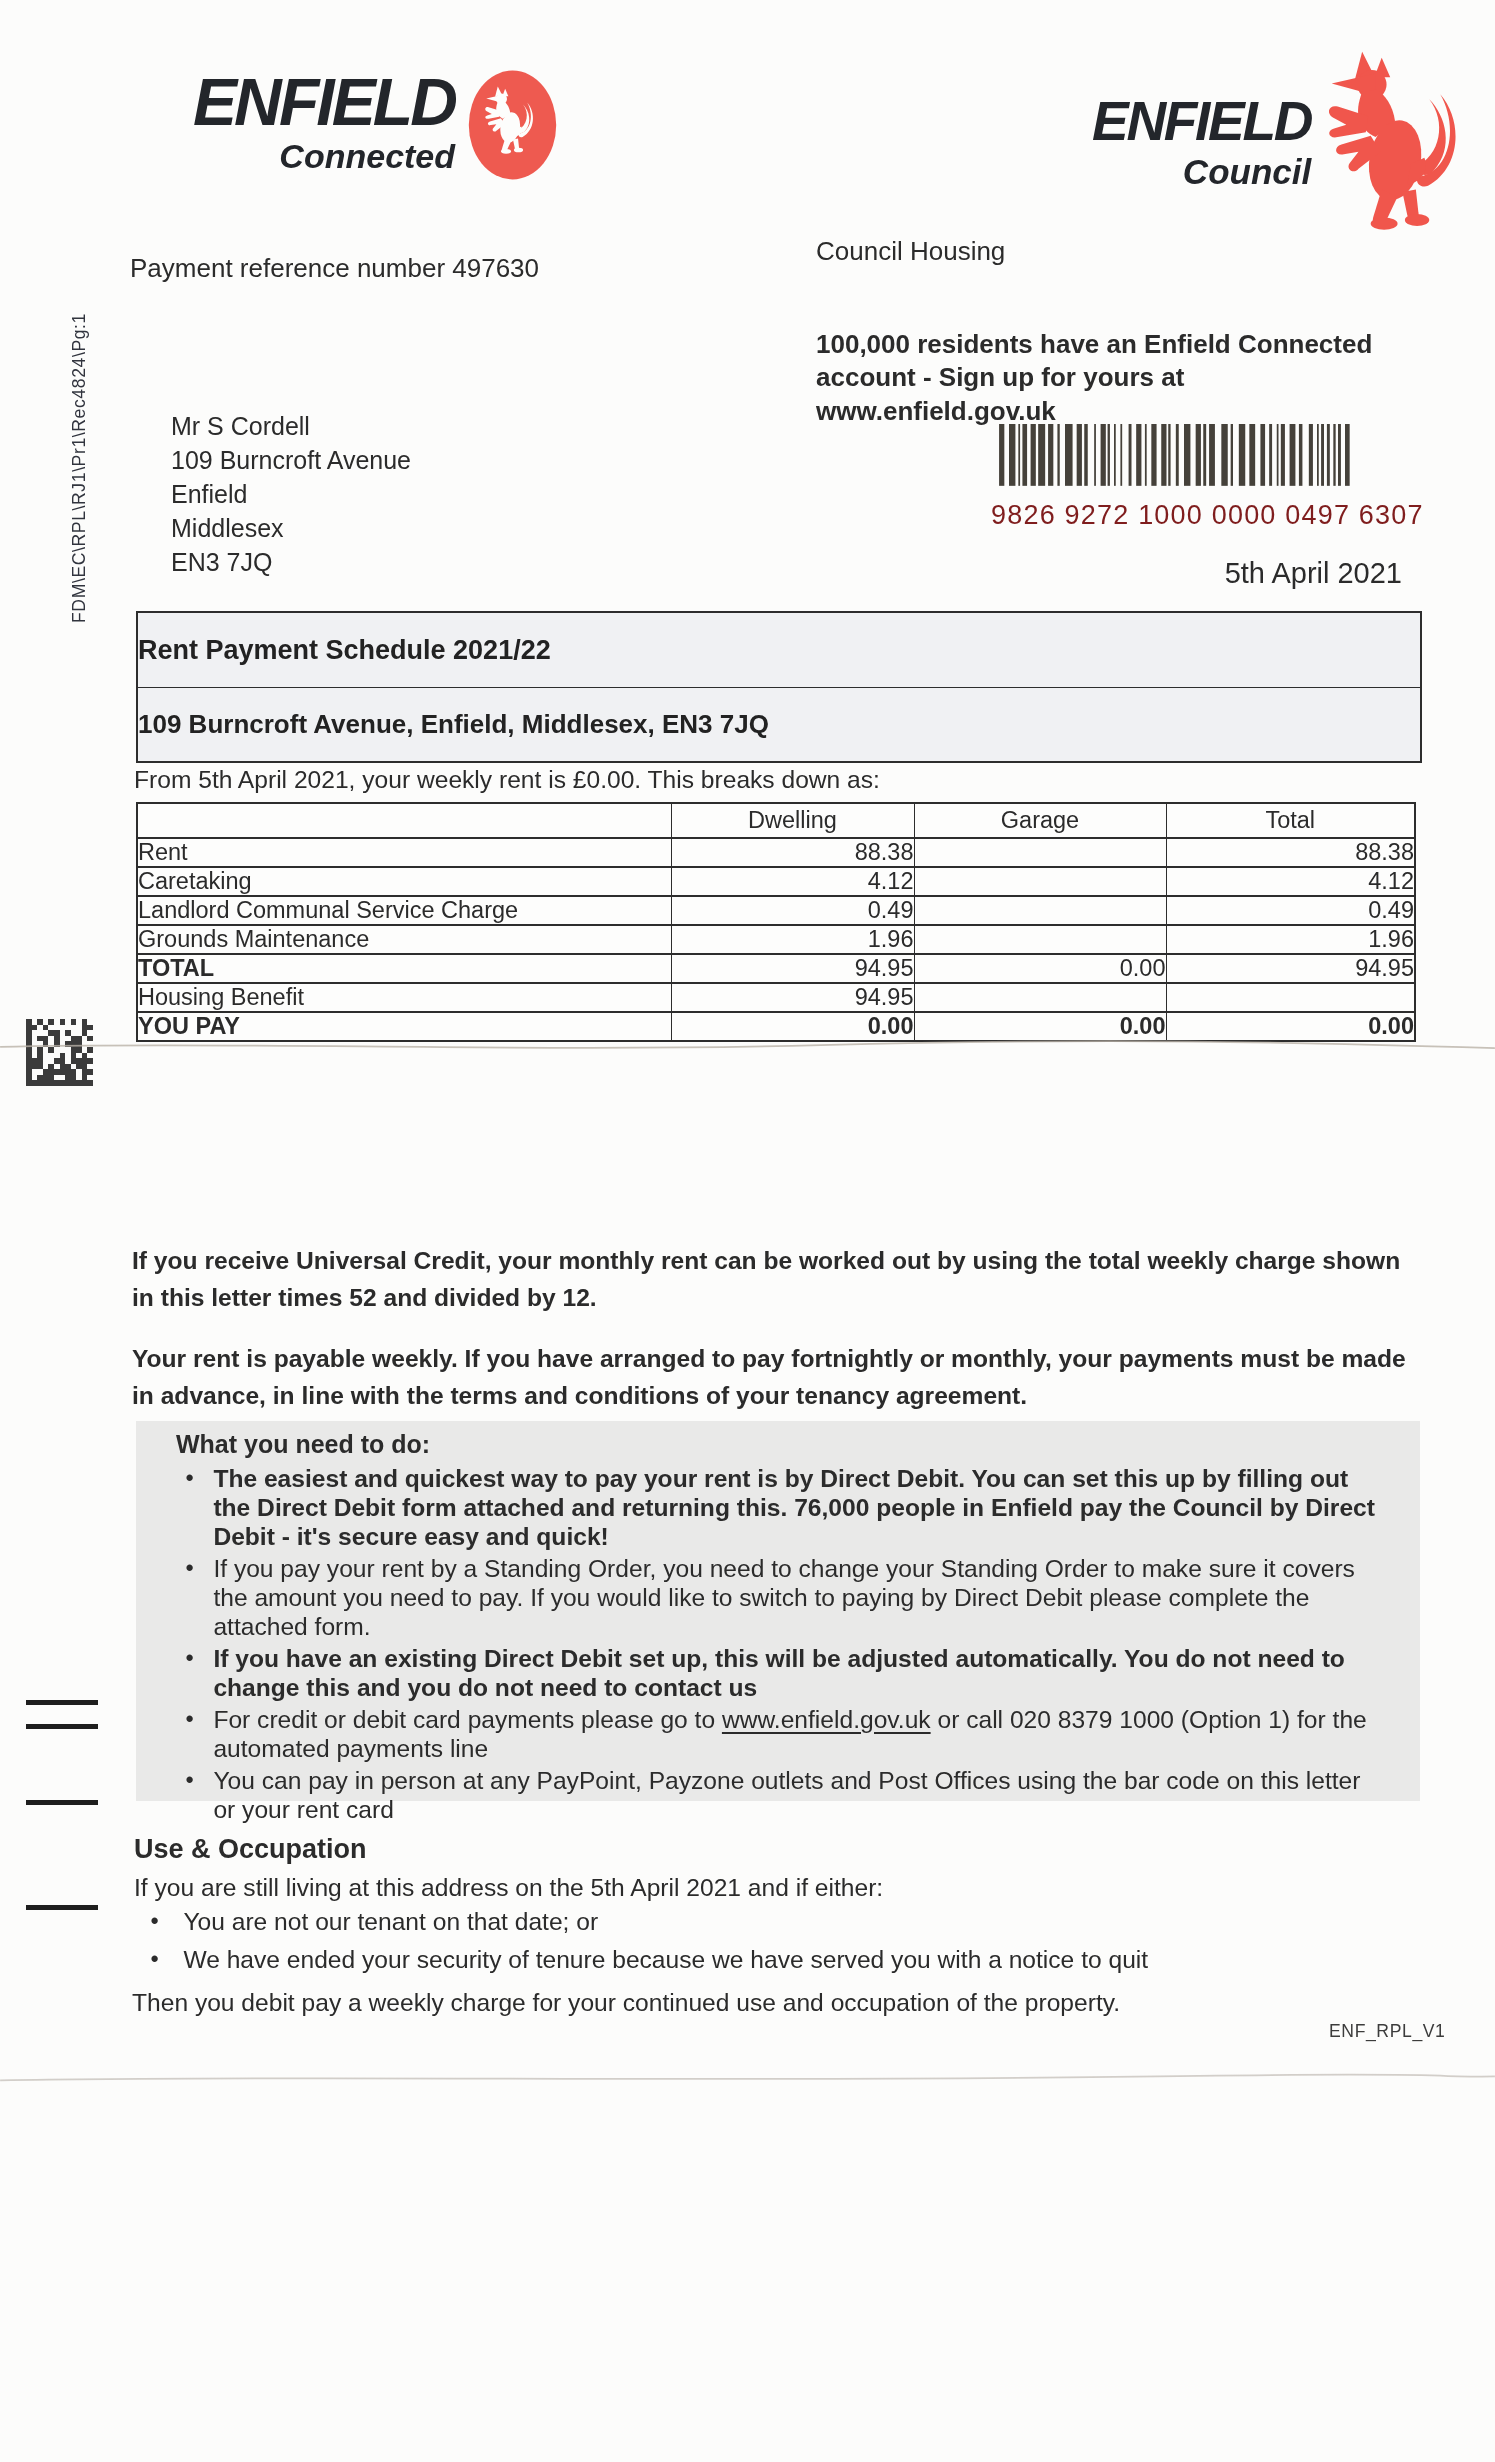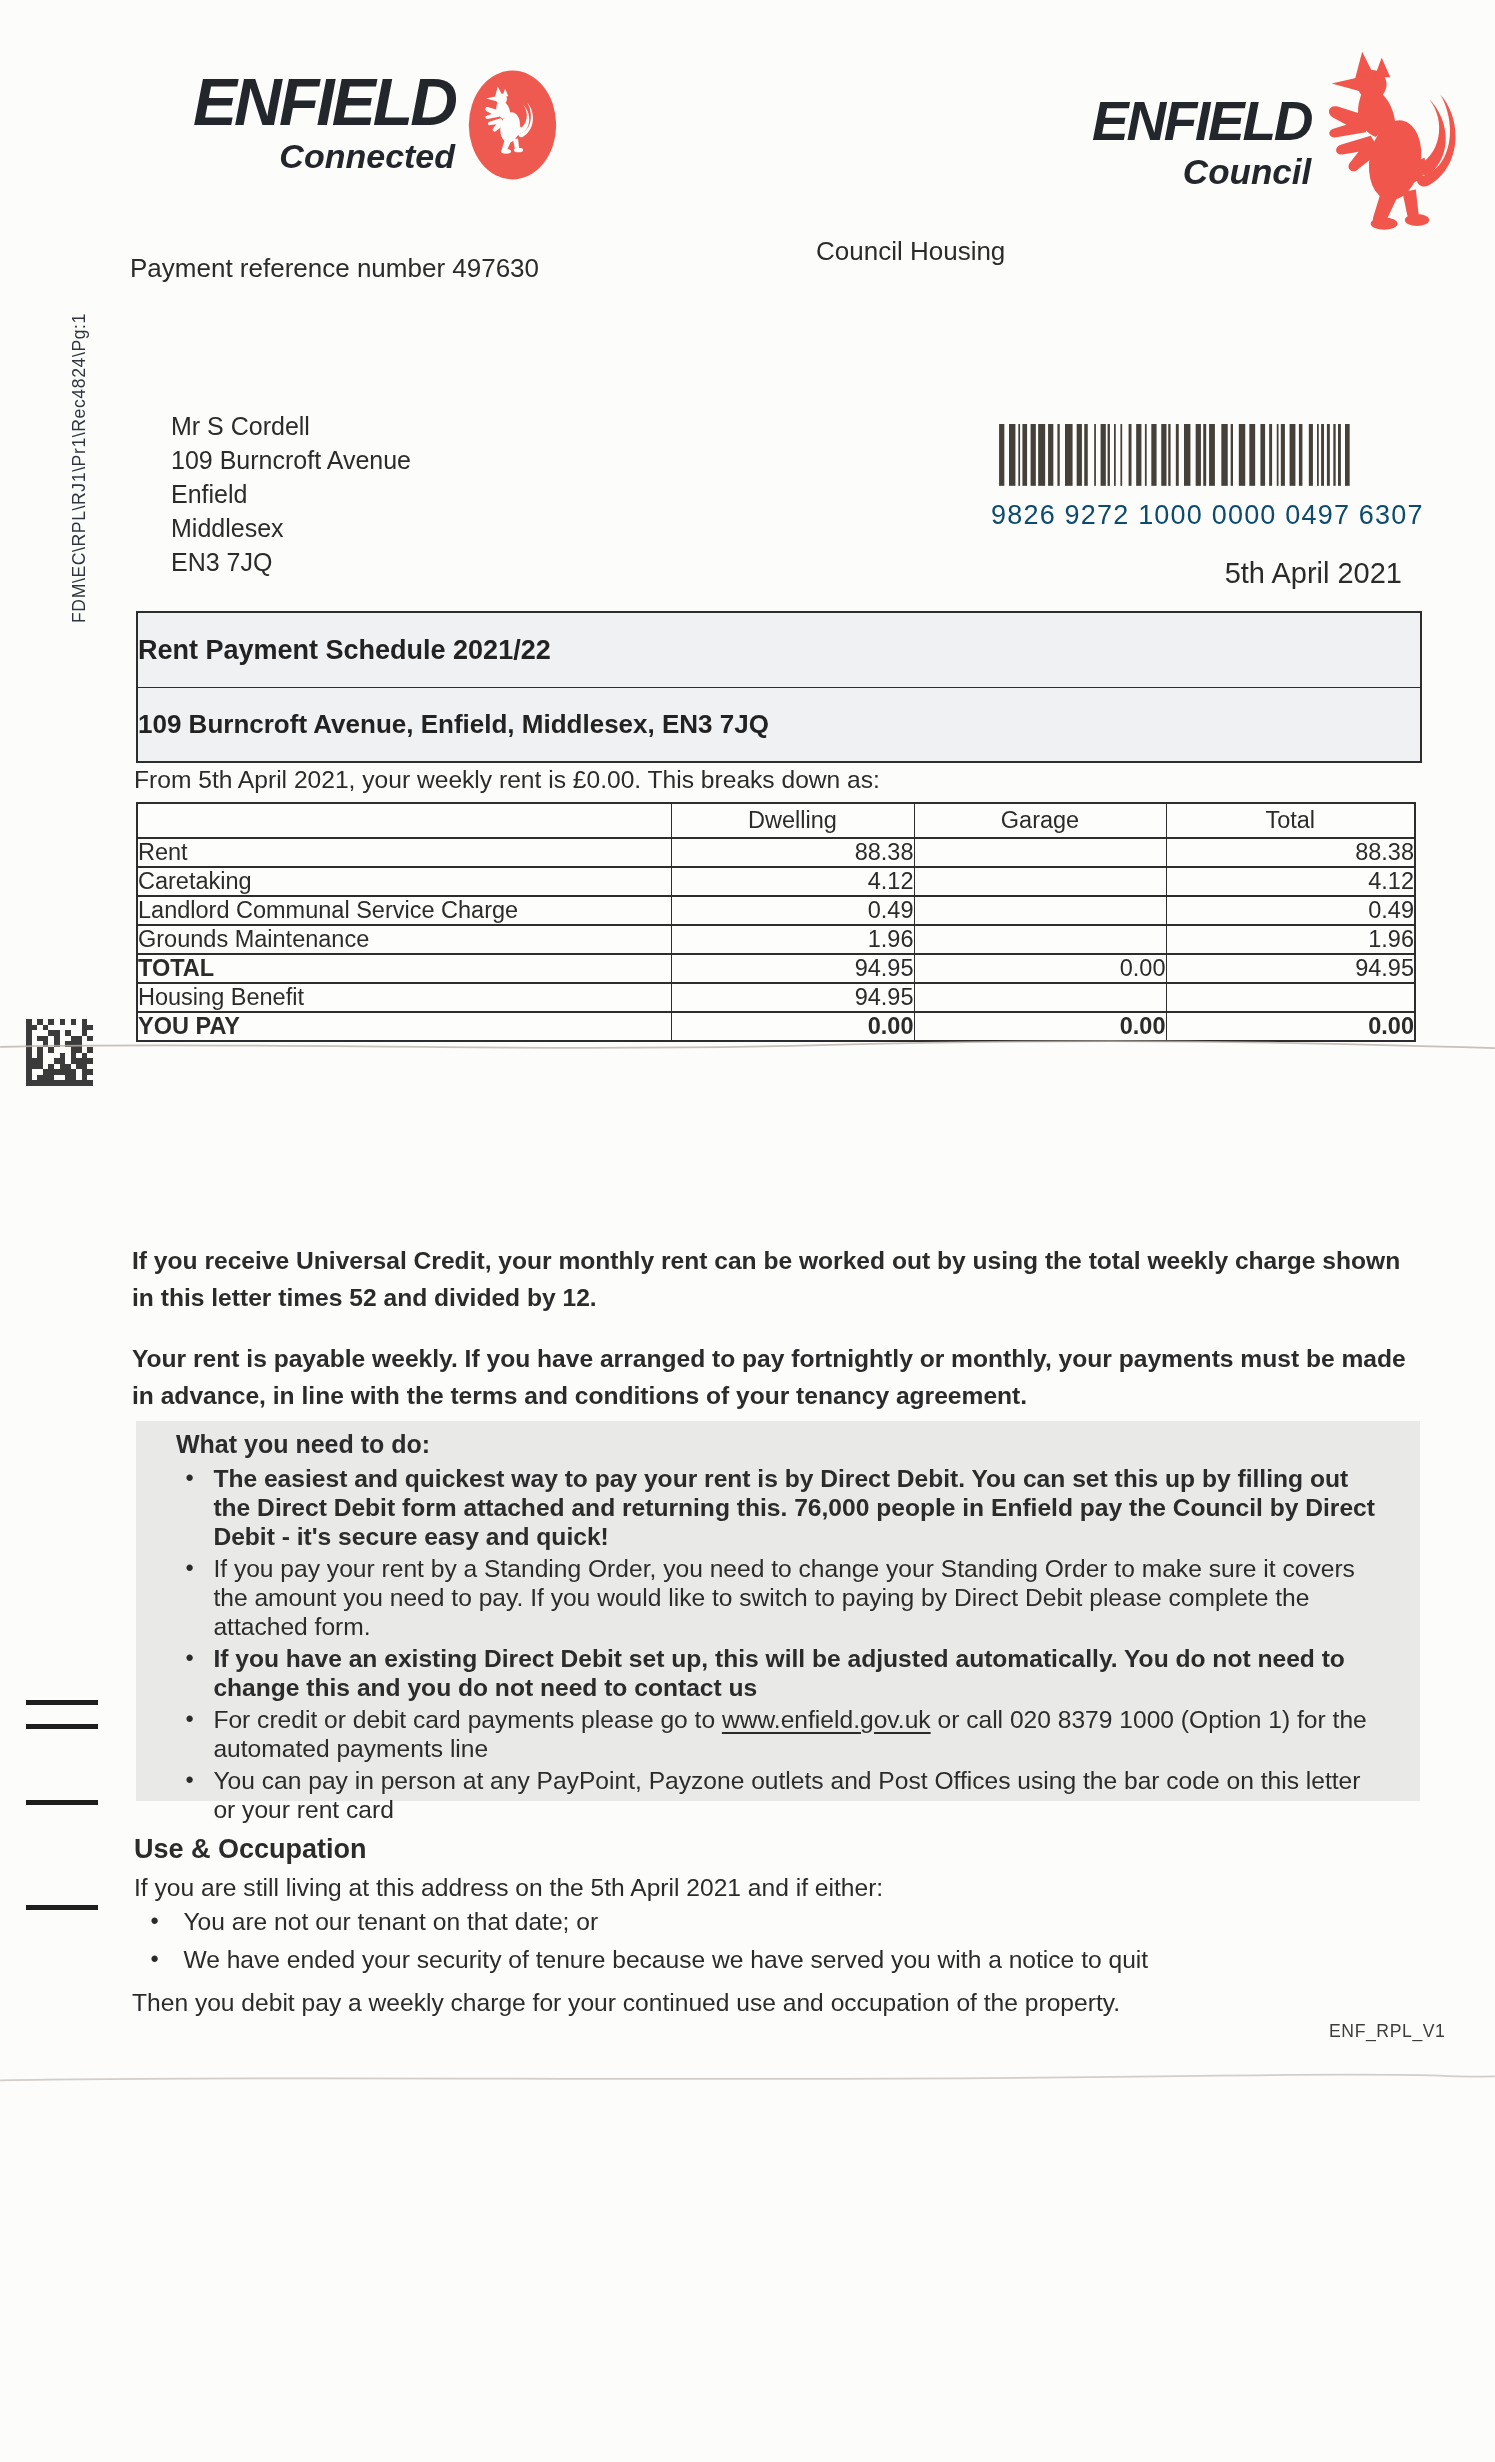--- a/index.html
+++ b/index.html
@@ -28,21 +28,21 @@
   .promo{left:816px;top:328px;width:607px;font-size:26px;font-weight:bold;line-height:1.28;}
   .recipient{left:171px;top:409px;font-size:25px;line-height:34px;}
   .print-ref{
     left:69px;top:623px;
     transform:rotate(-90deg);transform-origin:0 0;
     font-size:17.6px;letter-spacing:0.6px;color:#31343e;white-space:nowrap;
   }
 
   
   .barcode{left:997px;top:424px;}
-  .barcode-number{left:991px;top:500px;font-size:27px;letter-spacing:1.2px;color:#0c4a6e;}
+  .barcode-number{left:991px;top:500px;font-size:27px;letter-spacing:1.2px;color:#7f1d1d;}
   .letter-date{right:93px;top:557px;font-size:29px;}
 
   
   .title-boxes{left:136px;top:611px;width:1282px;border:2.3px solid #2d2d2d;background:#f0f1f3;}
   .title-box{height:73px;display:flex;align-items:center;justify-content:flex-start;}
   .title-box.first{border-bottom:1.8px solid #2d2d2d;height:74px;}
   .tb-text{font-weight:bold;font-size:27px;color:#222;}
   .tb-text.addr{font-size:26px;}
 
   .intro-line{left:134px;top:766px;font-size:24.6px;}
@@ -138,20 +138,21 @@
       <div class="rc-enfield">ENFIELD</div>
       <div class="rc-sub">Council</div>
     </div>
     <svg width="148" height="183" viewBox="0 0 110 150" style="margin-top:-46px">
       <use href="#enfield-beast" fill="#f0564c"></use>
     </svg>
   </div>
 
   <div class="abs pay-ref">Payment reference number 497630</div>
   <div class="abs council-housing">Council Housing</div>
+  <div class="abs promo">100,000 residents have an Enfield Connected account - Sign up for yours at www.enfield.gov.uk</div>
 
   <div class="abs recipient">
     <div>Mr S Cordell</div>
     <div>109 Burncroft Avenue</div>
     <div>Enfield</div>
     <div>Middlesex</div>
     <div>EN3 7JQ</div>
   </div>
 
   <div class="abs print-ref">FDM\EC\RPL\RJ1\Pr1\Rec4824\Pg:1</div>

